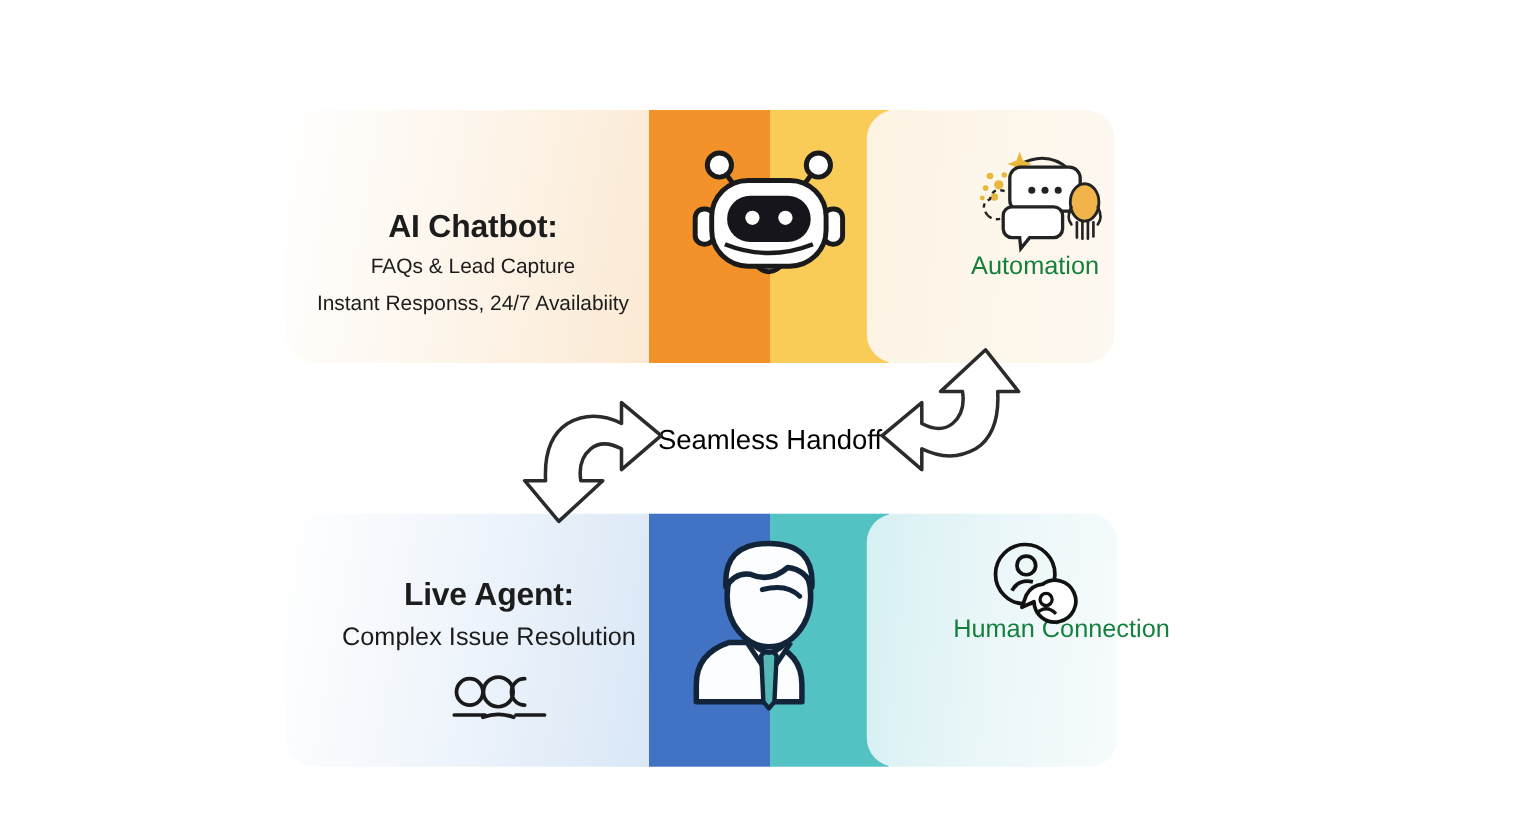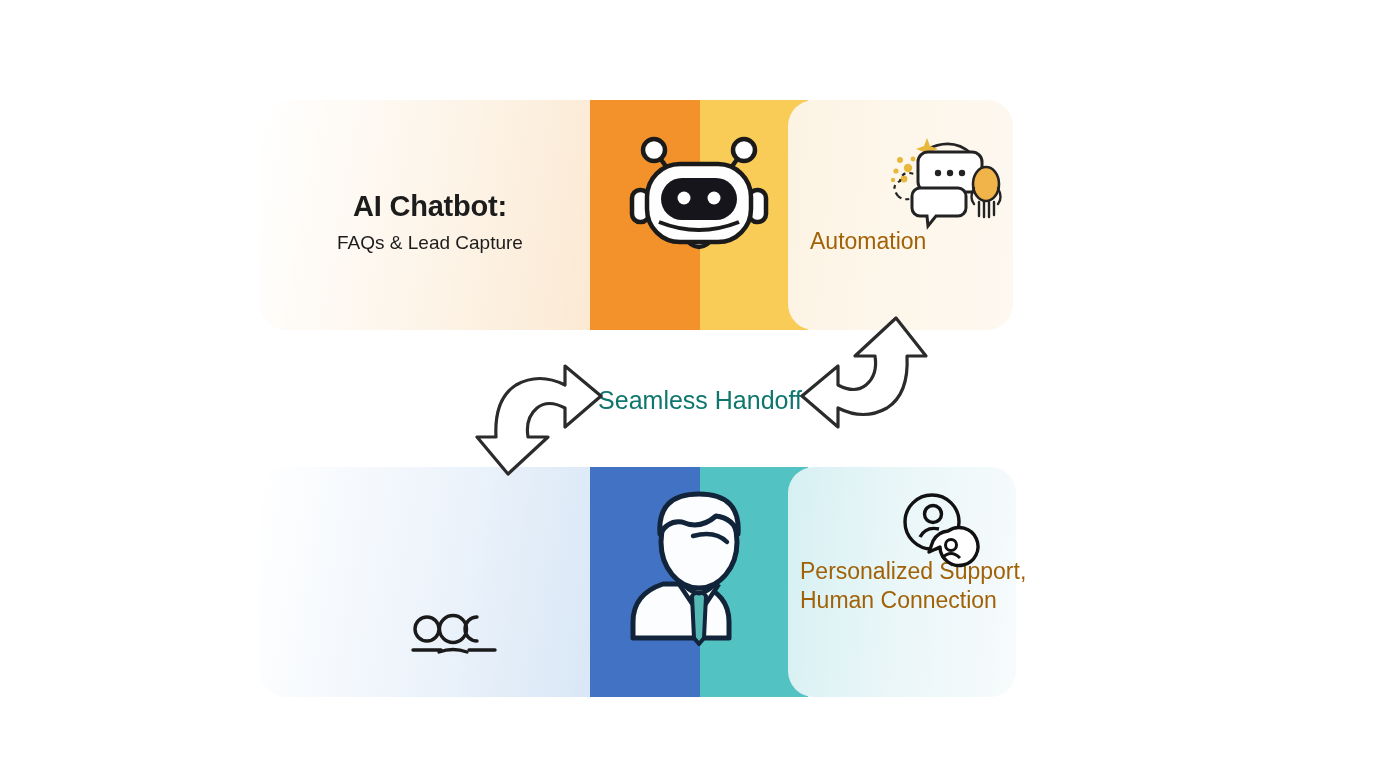--- a/index.html
+++ b/index.html
@@ -69,67 +69,71 @@
   .t-line { white-space: nowrap; }
 
   .top-text { left: 230px; top: 186px; width: 400px; }
   .top-text .t-title { font-size: 29px; line-height: 40px; }
   .top-text .t-line  { font-size: 19px; line-height: 34px; }
 
   .bot-text { left: 222px; top: 521px; width: 445px; }
   .bot-text .t-title { font-size: 29px; line-height: 40px; }
   .bot-text .t-line  { font-size: 23px; line-height: 34px; }
 
-  .icon-cap { position: absolute; text-align: left; color: #a16207; }
+  .icon-cap { position: absolute; text-align: center; color: #15803d; }
   .icon-cap .cap-line { font-size: 23px; line-height: 30px; white-space: nowrap; }
 
   .auto-cap { left: 810px; top: 226px; width: 262px; }
   .emp-cap  { left: 800px; top: 557px; width: 330px; }
   .emp-cap .cap-line.big { font-size: 23px; line-height: 29px; }
 
   
   .handoff {
     position: absolute; left: 560px; top: 386px; width: 280px;
-    text-align: center; font-size: 25px; color: #0f766e; white-space: nowrap;
+    text-align: center; font-size: 25px; color: #000000; white-space: nowrap;
   }
 
   
   .ovl { position: absolute; left: 0; top: 0; width: 1400px; height: 764px; pointer-events: none; }
 </style>
 </head>
 <body>
 
 <div id="stage">
 
   <div class="band row-top" style="left:0;width:1400px;">
     <div class="pnl pnl-text-top"></div>
     <div class="pnl pnl-solid-a-top"></div>
     <div class="pnl pnl-solid-b-top"></div>
     <div class="pnl pnl-icon-top"></div>
   </div>
 
   <div class="txtblock top-text">
     <div class="t-title">AI Chatbot:</div>
     <div class="t-line">FAQs &amp; Lead Capture</div>
+    <div class="t-line">Instant Responss, 24/7 Availabiity</div>
   </div>
 
   <div class="icon-cap auto-cap">
     <div class="cap-line">Automation</div>
   </div>
 
   <div class="band row-bot" style="left:0;width:1400px;">
     <div class="pnl pnl-text-bot"></div>
     <div class="pnl pnl-solid-a-bot"></div>
     <div class="pnl pnl-solid-b-bot"></div>
     <div class="pnl pnl-icon-bot"></div>
   </div>
 
+  <div class="txtblock bot-text">
+    <div class="t-title">Live Agent:</div>
+    <div class="t-line">Complex Issue Resolution</div>
+  </div>
 
   <div class="icon-cap emp-cap">
-    <div class="cap-line big">Personalized Support,</div>
     <div class="cap-line big">Human Connection</div>
   </div>
 
   <div class="handoff">Seamless Handoff</div>
 
   <svg class="ovl" viewBox="0 0 1400 764" xmlns="http://www.w3.org/2000/svg">
 
     <g transform="translate(699,200)">
 
       <g fill="#fefefe" stroke="#1a1a1a" stroke-width="4.5" stroke-linejoin="round">

